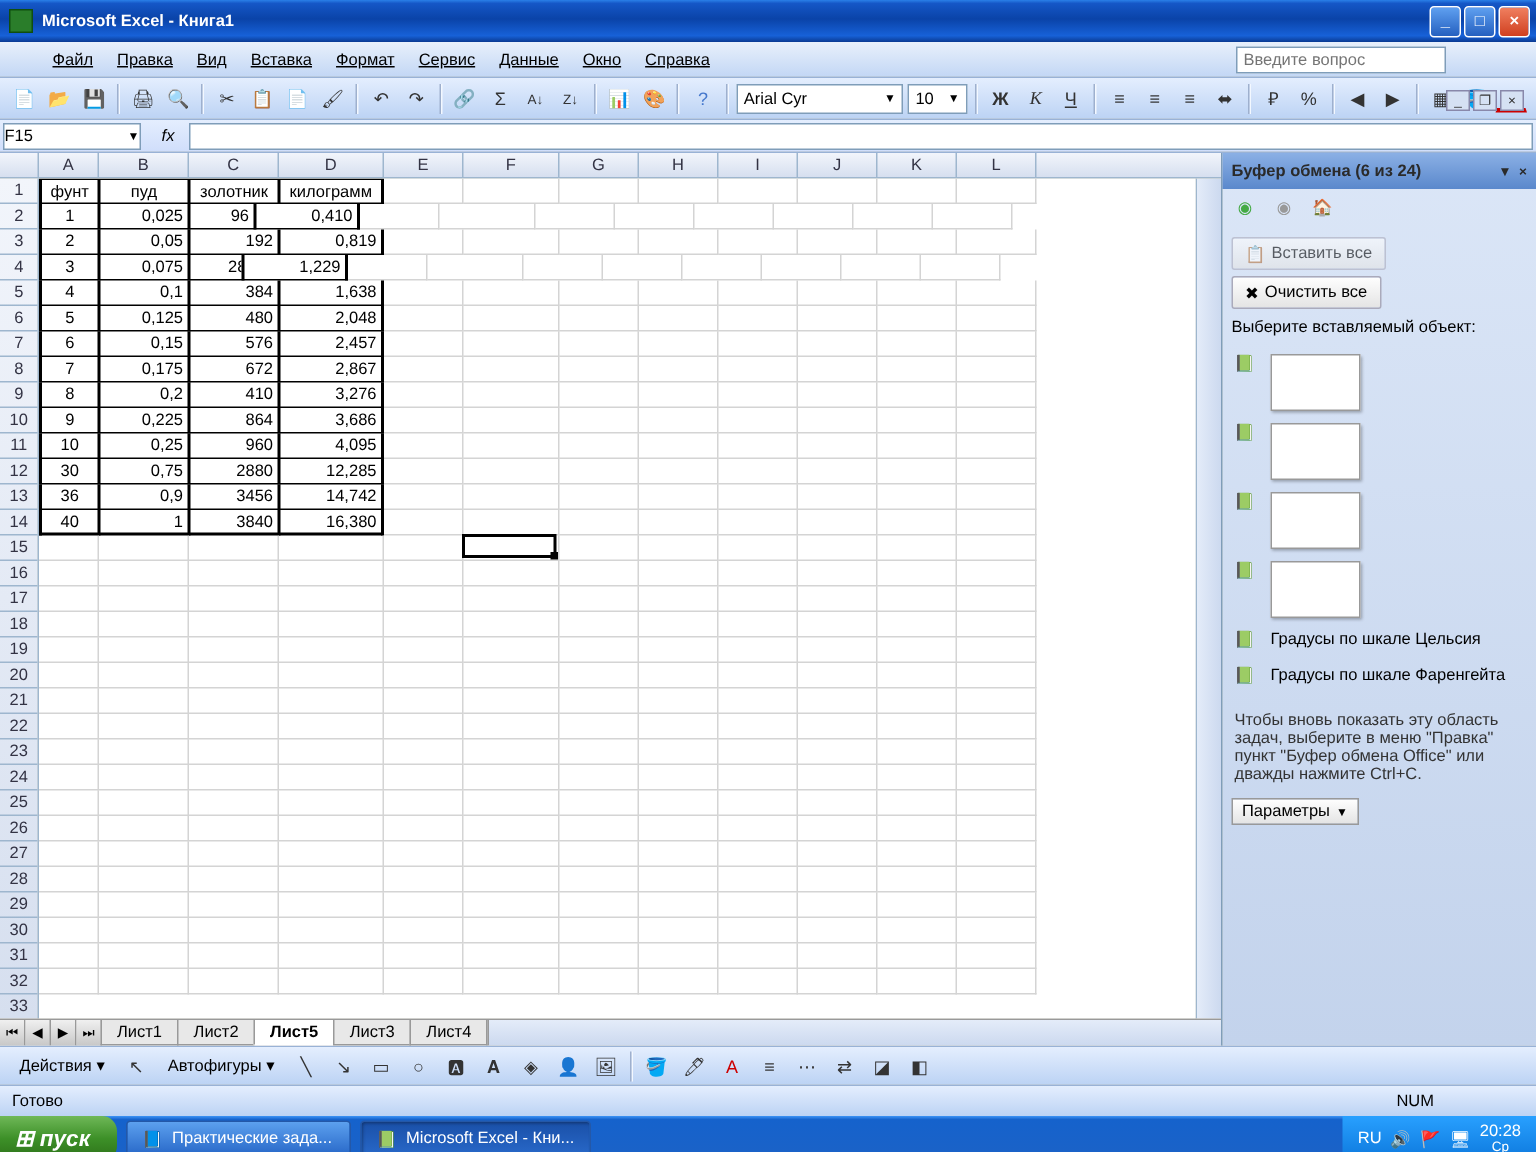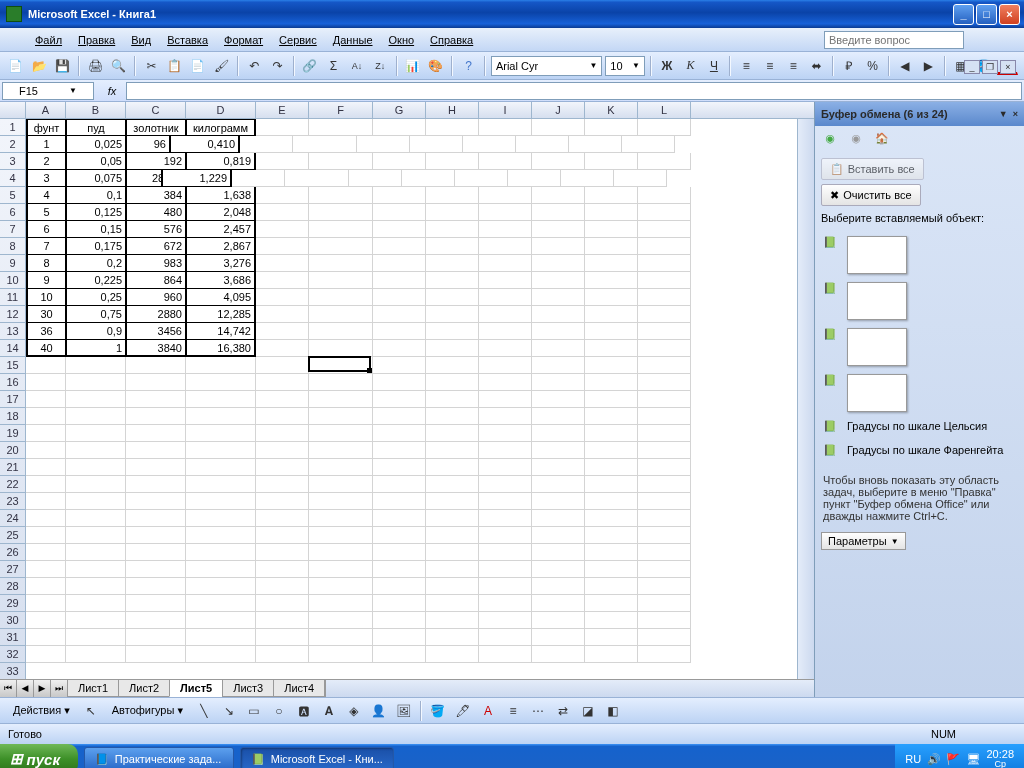--- a/index.html
+++ b/index.html
@@ -14,21 +14,21 @@
 .menuitem u{text-decoration:underline;}
 .help-search{margin-left:auto;margin-right:60px;width:140px;height:18px;border:1px solid #7f9db9;background:#fff;padding:0 4px;color:#999;font-size:11px;}
 .doc-btns{position:absolute;right:8px;top:32px;display:flex;gap:2px;}
 .doc-btn{width:16px;height:14px;background:#d5e1f3;border:1px solid #88a;font-size:9px;text-align:center;line-height:12px;color:#333;}
 .toolbar{height:28px;background:linear-gradient(to bottom,#e4eefe,#bcd3f4);display:flex;align-items:center;padding:0 6px;gap:3px;border-bottom:1px solid #99b2d6;}
 .tbtn{width:22px;height:22px;display:flex;align-items:center;justify-content:center;font-size:12px;color:#333;border:1px solid transparent;}
 .tsep{width:2px;height:20px;border-left:1px solid #9eb0ce;border-right:1px solid #f3f8ff;margin:0 2px;}
 .combo{height:20px;border:1px solid #7f9db9;background:#fff;padding:0 4px;display:flex;align-items:center;font-size:11px;}
 .combo .arr{margin-left:auto;color:#000;font-size:8px;}
 .formulabar{height:22px;background:linear-gradient(to bottom,#e4eefe,#d0defb);display:flex;align-items:center;padding:0 2px;border-bottom:1px solid #99b2d6;}
-.namebox{width:92px;height:18px;background:#fff;border:1px solid #7f9db9;padding:0 16px;display:flex;align-items:center;}
+.namebox{width:92px;height:18px;background:#fff;border:1px solid #7f9db9;padding:0 0;display:flex;align-items:center;}
 .fxbtn{width:24px;height:18px;margin-left:6px;display:flex;align-items:center;justify-content:center;font-style:italic;font-size:11px;}
 .fxinput{flex:1;height:18px;background:#fff;border:1px solid #7f9db9;margin-left:2px;}
 .workarea{display:flex;height:595px;}
 .sheet{flex:1;display:flex;flex-direction:column;position:relative;overflow:hidden;}
 .colheads{display:flex;height:17px;background:linear-gradient(to bottom,#f2f5fb,#d6dfef);border-bottom:1px solid #9eb6ce;}
 .corner{width:26px;border-right:1px solid #9eb6ce;background:linear-gradient(to bottom,#f2f5fb,#d6dfef);}
 .colhead{border-right:1px solid #9eb6ce;text-align:center;font-size:11px;color:#334;line-height:17px;}
 .gridbody{display:flex;flex:1;overflow:hidden;position:relative;}
 .rowheads{width:26px;background:linear-gradient(to bottom,#f2f5fb,#d6dfef);border-right:1px solid #9eb6ce;}
 .rowhead{height:17px;border-bottom:1px solid #9eb6ce;text-align:center;font-size:11px;color:#334;line-height:17px;}
@@ -331,21 +331,21 @@
             <div class="cell" style="width: 53px;"></div>
             <div class="cell" style="width: 53px;"></div>
             <div class="cell" style="width: 53px;"></div>
             <div class="cell" style="width: 53px;"></div>
             <div class="cell" style="width: 53px;"></div>
             <div class="cell" style="width: 53px;"></div>
           </div>
           <div class="cellrow">
             <div class="cell center" style="width: 40px; border-left: 2px solid rgb(0, 0, 0); border-right: 1px solid rgb(0, 0, 0); border-bottom: 1px solid rgb(0, 0, 0);">8</div>
             <div class="cell" style="width: 60px; border-left: 1px solid rgb(0, 0, 0); border-right: 1px solid rgb(0, 0, 0); border-bottom: 1px solid rgb(0, 0, 0);">0,2</div>
-            <div class="cell" style="width: 60px; border-left: 1px solid rgb(0, 0, 0); border-right: 1px solid rgb(0, 0, 0); border-bottom: 1px solid rgb(0, 0, 0);">983</div>
+            <div class="cell" style="width: 60px; border-left: 1px solid rgb(0, 0, 0); border-right: 1px solid rgb(0, 0, 0); border-bottom: 1px solid rgb(0, 0, 0);">410</div>
             <div class="cell" style="width: 70px; border-left: 1px solid rgb(0, 0, 0); border-right: 2px solid rgb(0, 0, 0); border-bottom: 1px solid rgb(0, 0, 0);">3,276</div>
             <div class="cell" style="width: 53px;"></div>
             <div class="cell" style="width: 64px;"></div>
             <div class="cell" style="width: 53px;"></div>
             <div class="cell" style="width: 53px;"></div>
             <div class="cell" style="width: 53px;"></div>
             <div class="cell" style="width: 53px;"></div>
             <div class="cell" style="width: 53px;"></div>
             <div class="cell" style="width: 53px;"></div>
           </div>

